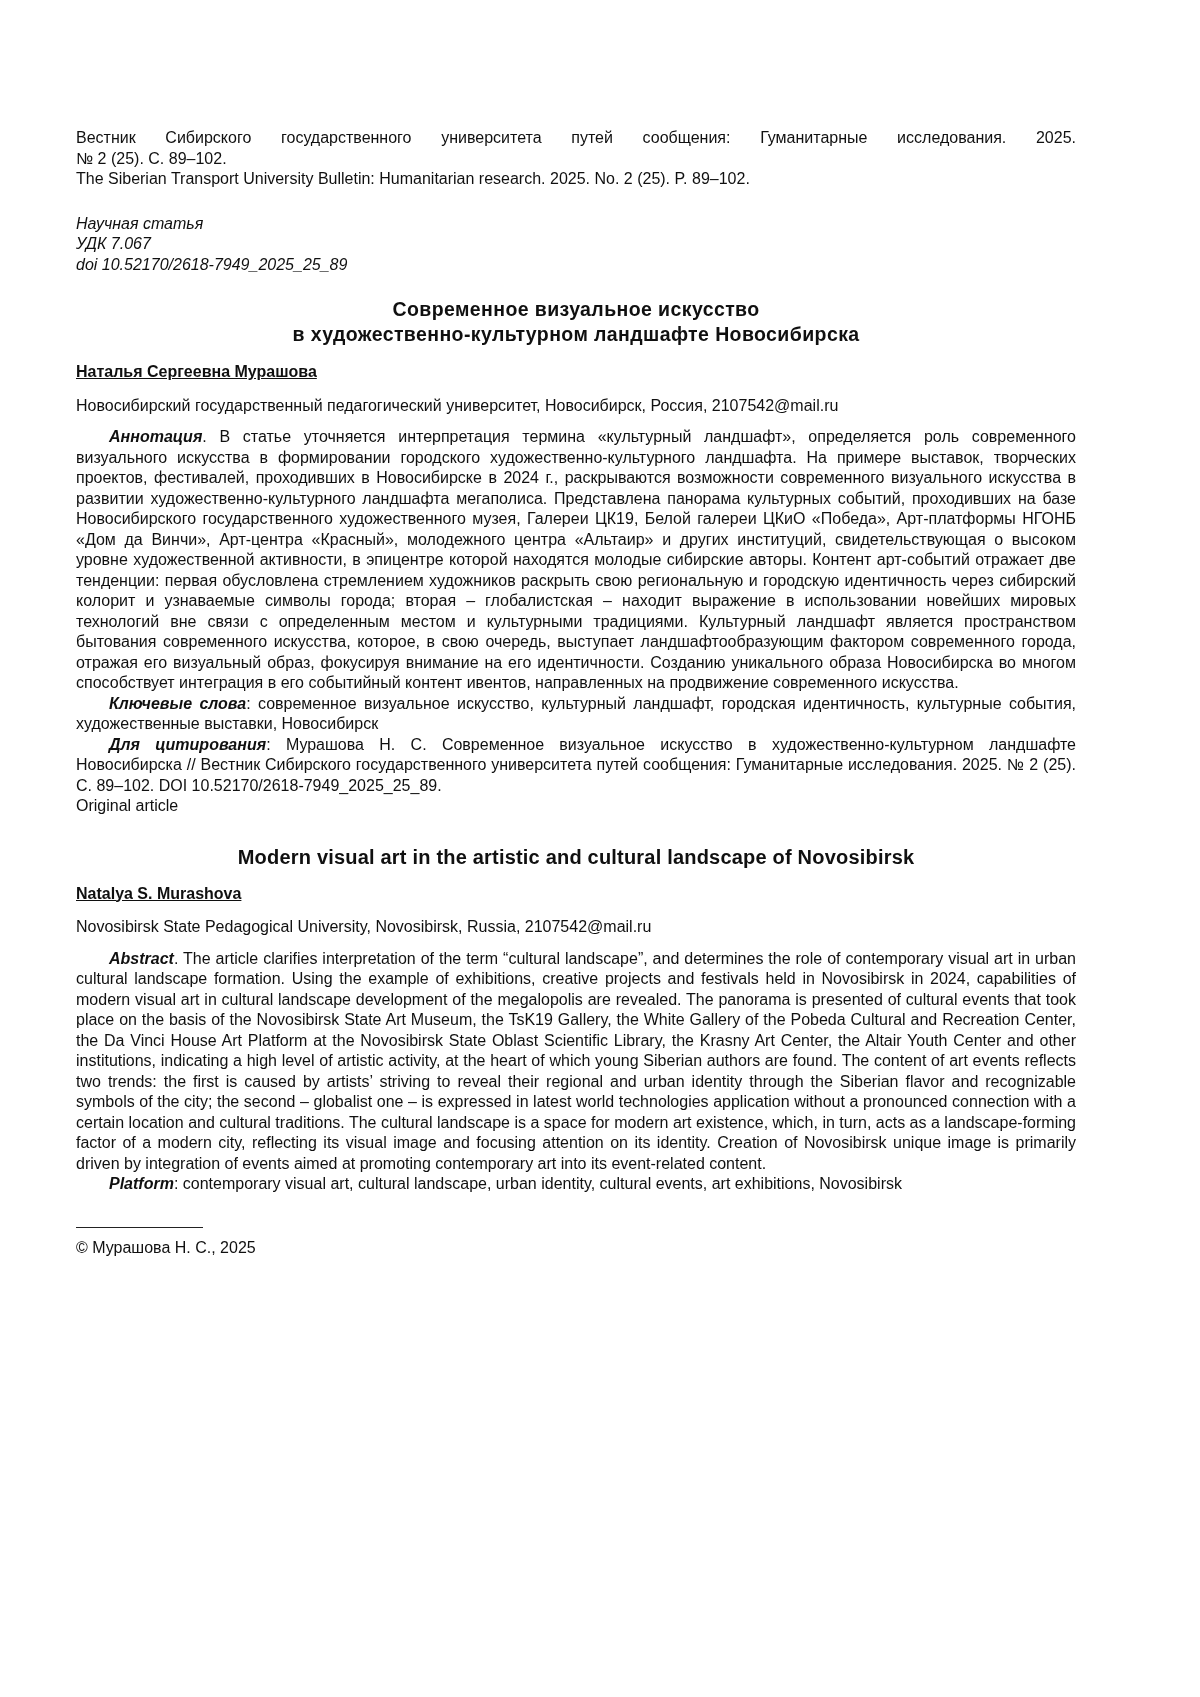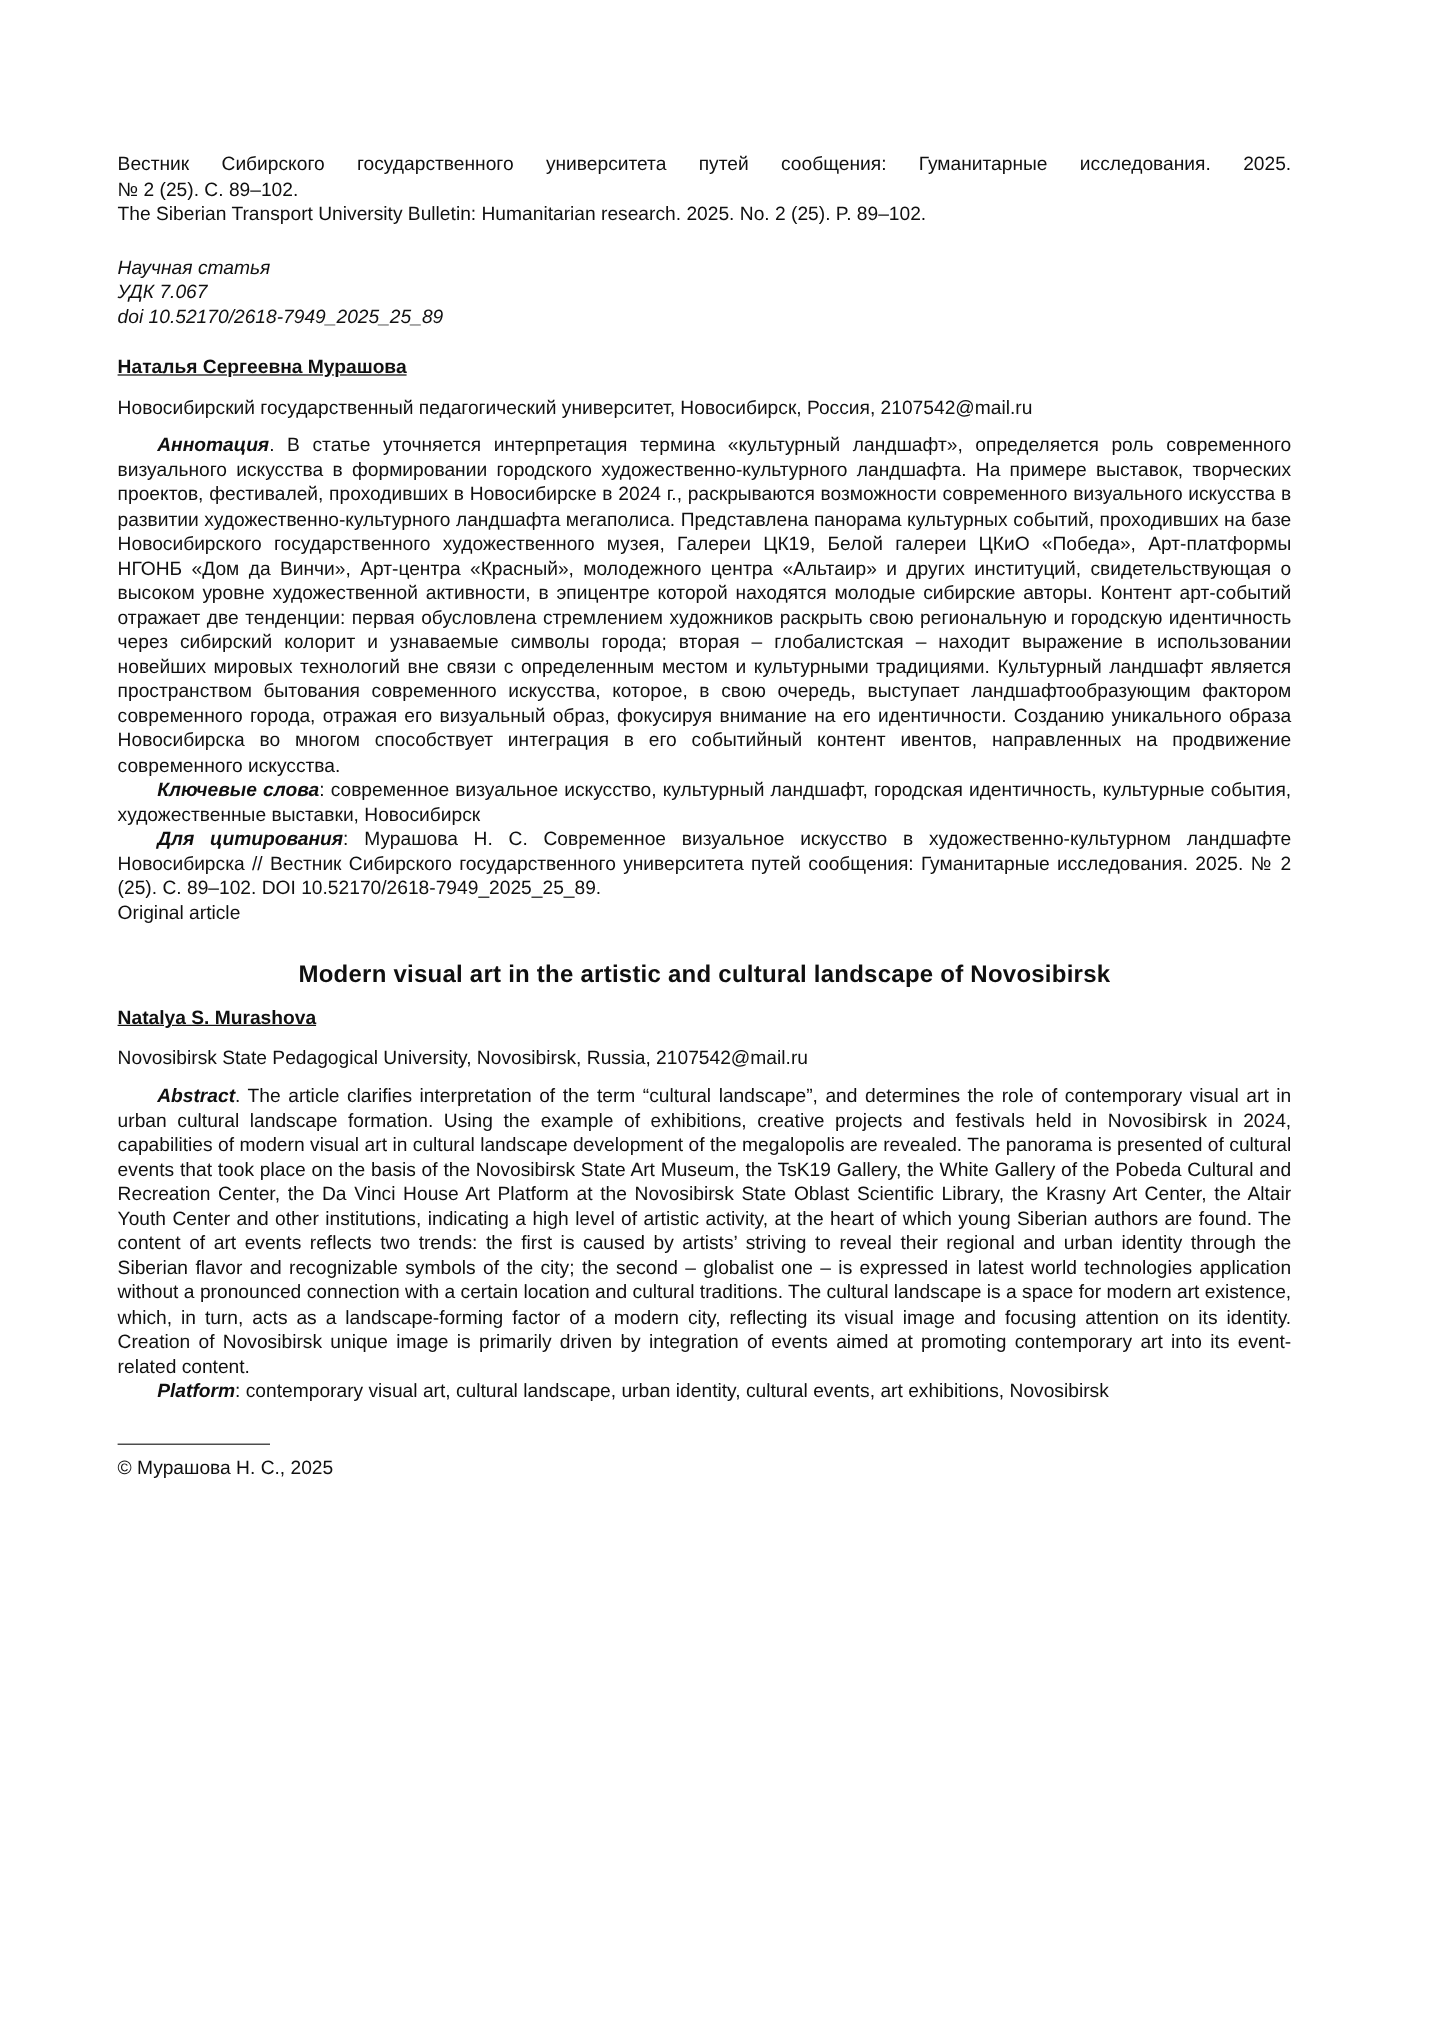--- a/index.html
+++ b/index.html
@@ -11,21 +11,21 @@
     font-family: "Liberation Sans", sans-serif;
     color: #101010;
   }
   .page, .page * { box-sizing: border-box; }
   .page {
     position: relative;
     width: 1200px;
     height: 1315px;
     margin: 0 auto;
     background: #ffffff;
-    padding: 128px 124px 0 98px;
+    padding: 128px 124px 0 76px;
     overflow: hidden;
   }
   p { margin: 0; font-size: 16px; line-height: 20.5px; }
   .stretch { text-align: justify; text-align-last: justify; }
 
   .masthead { margin-bottom: 24px; }
 
   .section-heading {
     margin: 0 0 14px 0;
     font-size: 19px;
@@ -93,20 +93,21 @@
     <p>The Siberian Transport University Bulletin: Humanitarian research. 2025. No. 2 (25). P. 89–102.</p>
   </header>
 
 
   <div class="meta">
     <p>Научная статья</p>
     <p>УДК 7.067</p>
     <p>doi 10.52170/2618-7949_2025_25_89</p>
   </div>
 
+  <h2 class="title-ru"><span>Современное визуальное искусство</span><br><span>в художественно-культурном ландшафте Новосибирска</span></h2>
 
   <p class="author">Наталья Сергеевна Мурашова</p>
 
   <p class="affiliation">Новосибирский государственный педагогический университет, Новосибирск, Россия, 2107542@mail.ru</p>
 
   <p class="body-par"><span class="bi">Аннотация</span><span>. В статье уточняется интерпретация термина «культурный ландшафт», определяется роль современного визуального искусства в формировании городского художественно-культурного ландшафта. На примере выставок, творческих проектов, фестивалей, проходивших в Новосибирске в 2024 г., раскрываются возможности современного визуального искусства в развитии художественно-культурного ландшафта мегаполиса. Представлена панорама культурных событий, проходивших на базе Новосибирского государственного художественного музея, Галереи ЦК19, Белой галереи ЦКиО «Победа», Арт-платформы НГОНБ «Дом да Винчи», Арт-центра «Красный», молодежного центра «Альтаир» и других институций, свидетельствующая о высоком уровне художественной активности, в эпицентре которой находятся молодые сибирские авторы. Контент арт-событий отражает две тенденции: первая обусловлена стремлением художников раскрыть свою региональную и городскую идентичность через сибирский колорит и узнаваемые символы города; вторая – глобалистская – находит выражение в использовании новейших мировых технологий вне связи с определенным местом и культурными традициями. Культурный ландшафт является пространством бытования современного искусства, которое, в свою очередь, выступает ландшафтообразующим фактором современного города, отражая его визуальный образ, фокусируя внимание на его идентичности. Созданию уникального образа Новосибирска во многом способствует интеграция в его событийный контент ивентов, направленных на продвижение современного искусства.</span></p>
 
   <p class="body-par"><span class="bi">Ключевые слова</span><span>: современное визуальное искусство, культурный ландшафт, городская идентичность, культурные события, художественные выставки, Новосибирск</span></p>
 
   <p class="body-par"><span class="bi">Для цитирования</span><span>: Мурашова Н. С. Современное визуальное искусство в художественно-культурном ландшафте Новосибирска // Вестник Сибирского государственного университета путей сообщения: Гуманитарные исследования. 2025. № 2 (25). С. 89–102. DOI 10.52170/2618-7949_2025_25_89.</span></p>

